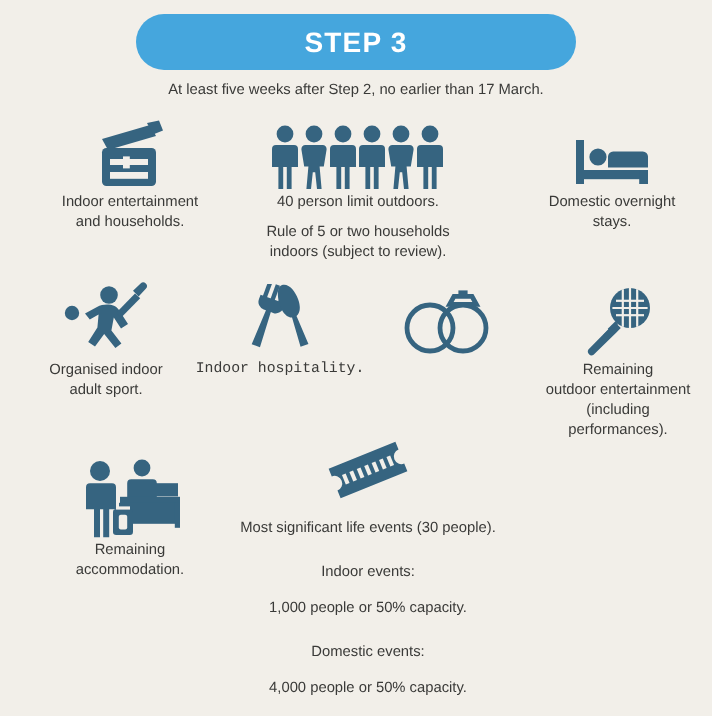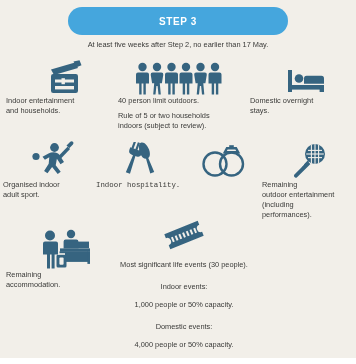--- a/index.html
+++ b/index.html
@@ -18,33 +18,33 @@
   .step-pill {
     position: absolute;
     left: 68px; top: 7px;
     width: 220px; height: 28px;
     background: #45a6dd;
     border-radius: 14px;
     display: flex; align-items: center; justify-content: center;
   }
   .step-pill-label {
     color: #ffffff;
-    font-size: 10px;
+    font-size: 14px;
     font-weight: bold;
     letter-spacing: .6px;
   }
   .subtitle {
     position: absolute;
     left: 0; top: 40px; width: 356px;
     text-align: center;
     font-size: 7.4px;
     color: #3a3a38;
   }
   
-  .cell { position: absolute; text-align: left; }
+  .cell { position: absolute; text-align: center; }
   .cell .cap {
     font-size: 7.4px;
     line-height: 10px;
     color: #3a3a38;
   }
   .cap .gap { display: block; height: 5px; }
   .icon-wrap {
     display: flex; align-items: flex-end; justify-content: center;
     width: 100%;
   }
@@ -60,21 +60,21 @@
   }
 </style>
 </head>
 <body>
 
 <div id="infographic">
 
   <div class="step-pill">
     <span class="step-pill-label">STEP 3</span>
   </div>
-  <div class="subtitle">At least five weeks after Step 2, no earlier than 17 May.</div>
+  <div class="subtitle">At least five weeks after Step 2, no earlier than 17 March.</div>
 
   <div class="cell" style="left:6px; top:58px; width:118px;">
     <div class="icon-wrap" style="height:38px;">
       <svg width="40" height="36" viewBox="0 0 40 36" aria-hidden="true">
         <g class="ink">
           <path d="M6 9.5 L30 2.5 L33 8 L9 15 Z"></path>
           <path d="M28.5 1.5 L34.5 0.2 L36.5 5.2 L31.5 7.2 Z"></path>
           <rect x="6" y="14" width="27" height="19" rx="2.2"></rect>
         </g>
         <g fill="#f2efe9">

